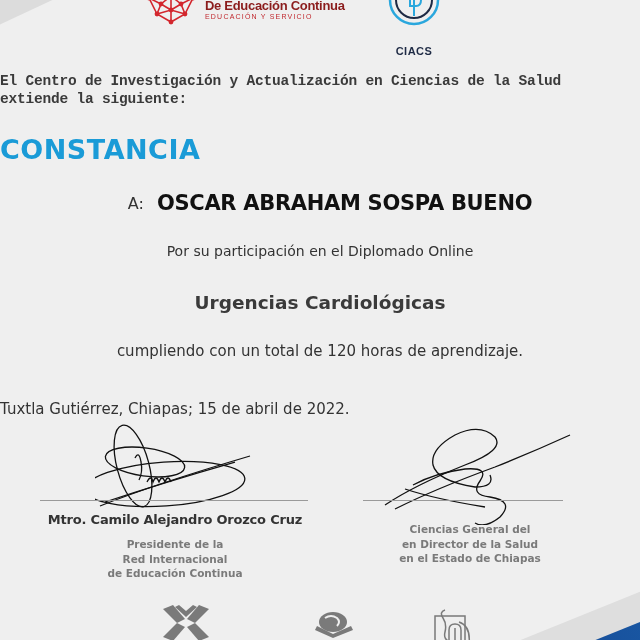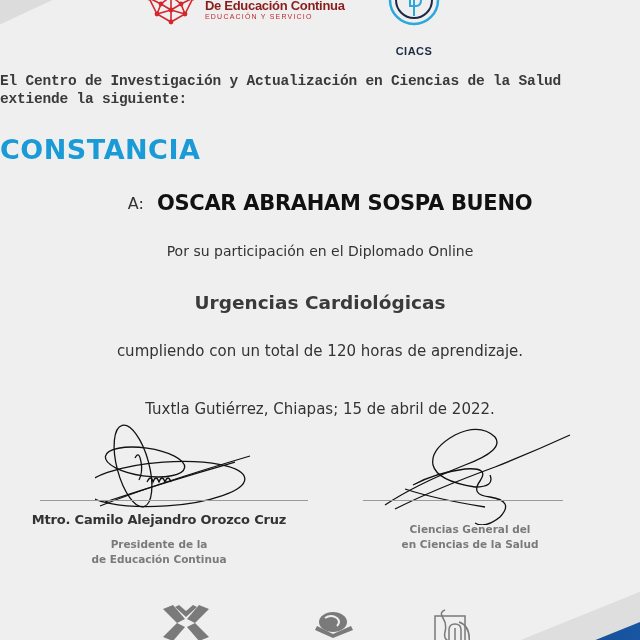--- a/index.html
+++ b/index.html
@@ -163,21 +163,21 @@
       top: 342px;
       text-align: center;
       font-family: "DejaVu Sans", sans-serif;
       font-size: 15px;
       color: #333;
     }
     .place-date {
       position: absolute;
       left: 0; right: 0;
       top: 400px;
-      text-align: center;
+      text-align: left;
       font-family: "DejaVu Sans", sans-serif;
       font-size: 15px;
       color: #333;
     }
 
     .sig-line {
       position: absolute;
       height: 1px;
       background: #9a9a9a;
     }
@@ -188,21 +188,21 @@
       position: absolute;
     }
     .signature.left { left: 95px; top: 422px; }
     .signature.right { left: 375px; top: 425px; }
 
     .signer {
       position: absolute;
       text-align: center;
       font-family: "DejaVu Sans", sans-serif;
     }
-    .signer.left { left: 4px; width: 310px; top: 512px; }
+    .signer.left { left: 20px; width: 310px; top: 512px; }
     .signer.right { left: 340px; width: 260px; top: 512px; }
     .signer .sname {
       font-weight: bold;
       font-size: 13px;
       color: #333;
       letter-spacing: -0.2px;
     }
     .signer .srole {
       font-weight: bold;
       font-size: 10.5px;
@@ -313,28 +313,30 @@
   </svg>
 </div>
 
 <div class="sig-line left"></div>
 <div class="sig-line right"></div>
 
 <div class="signer left">
   <div class="sname">Mtro. Camilo Alejandro Orozco Cruz</div>
   <div class="srole">
     <div>Presidente de la</div>
+    <div>Red Internacional</div>
     <div>de Educación Continua</div>
   </div>
 </div>
 
 <div class="signer right">
   <div class="srole">
     <div>Ciencias  General del</div>
-    <div>en Ciencias de la Salud</div>
+    <div>en Director de la Salud</div>
+    <div>en el Estado de Chiapas</div>
   </div>
 </div>
 
 <div class="footer-logos">
   <div class="flogo x">
     <svg width="46" height="36" viewBox="0 0 46 36">
       <g fill="#7a7a7a">
         <polygon points="0,4 10,0 22,14 14,18"></polygon>
         <polygon points="46,4 36,0 24,14 32,18"></polygon>
         <polygon points="0,32 10,36 22,22 14,18"></polygon>

